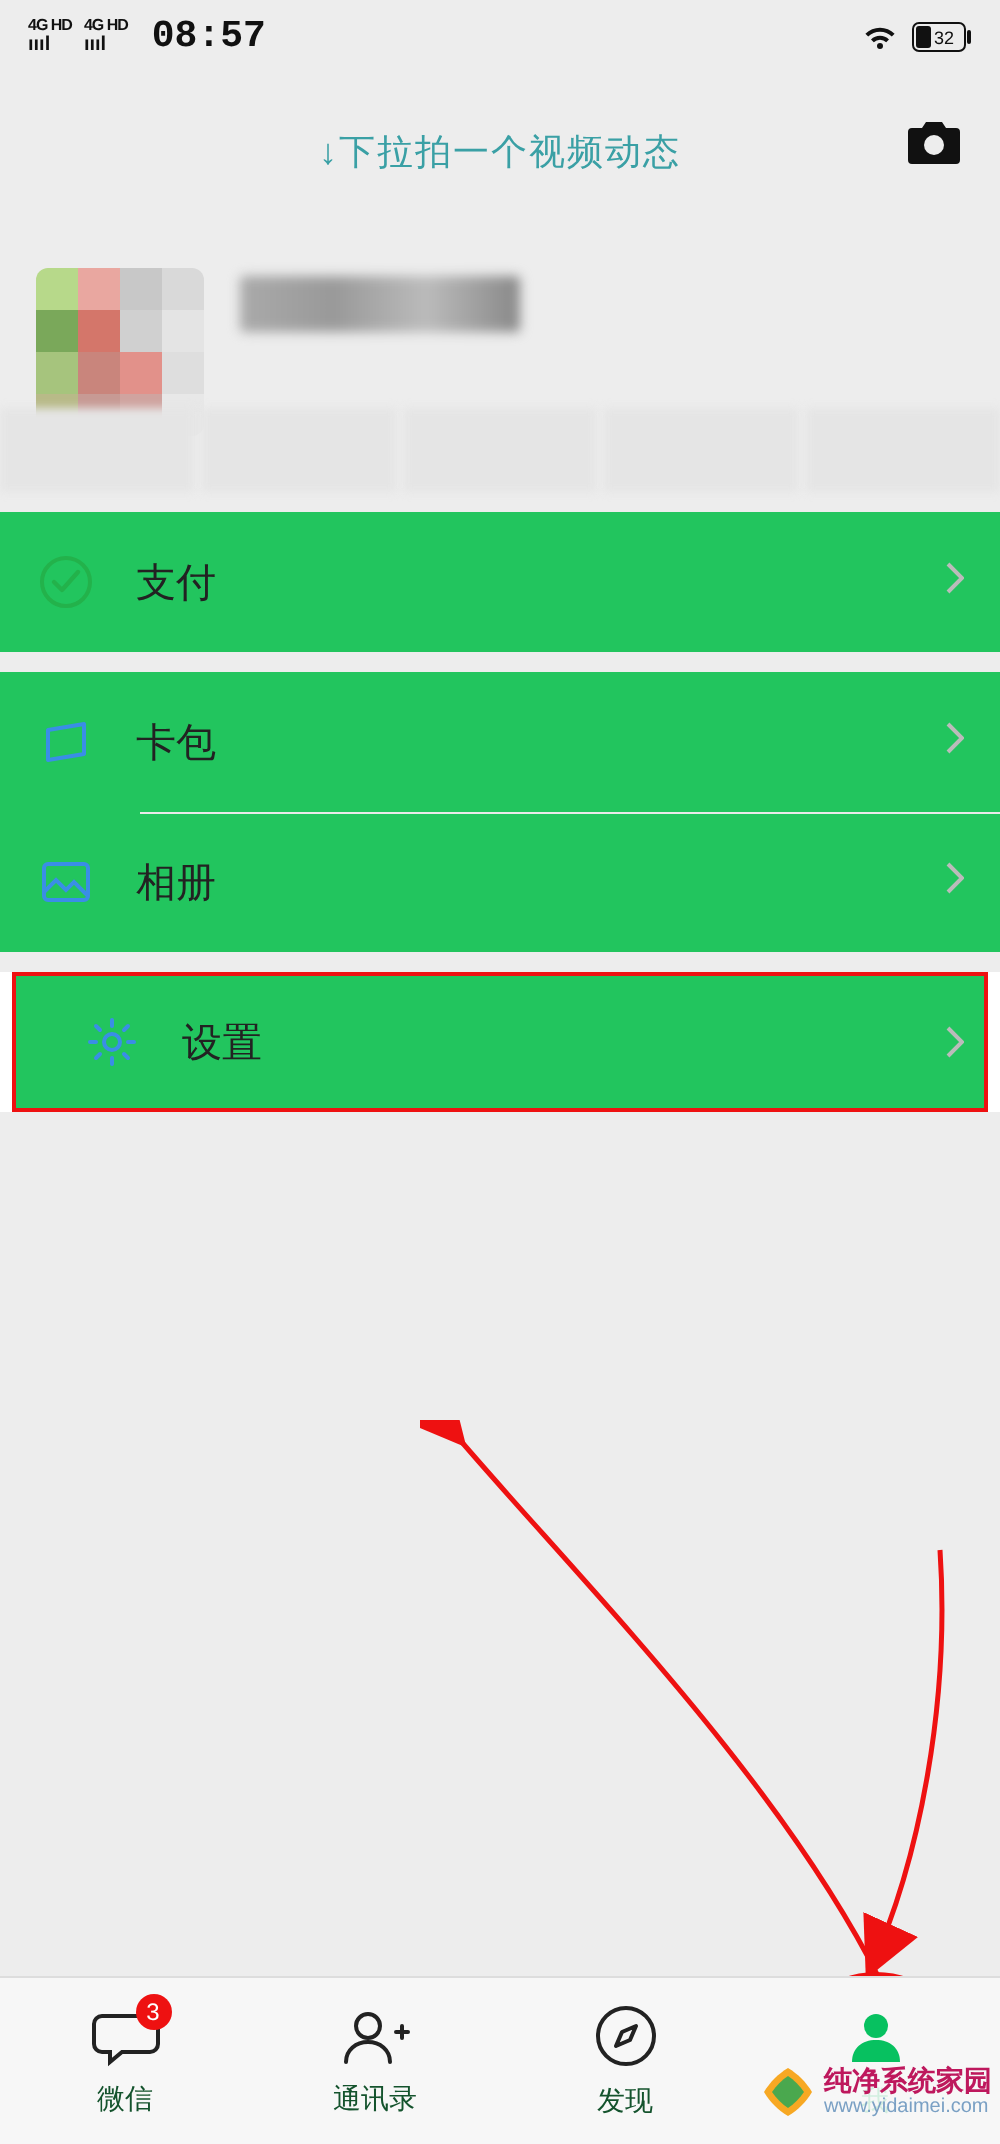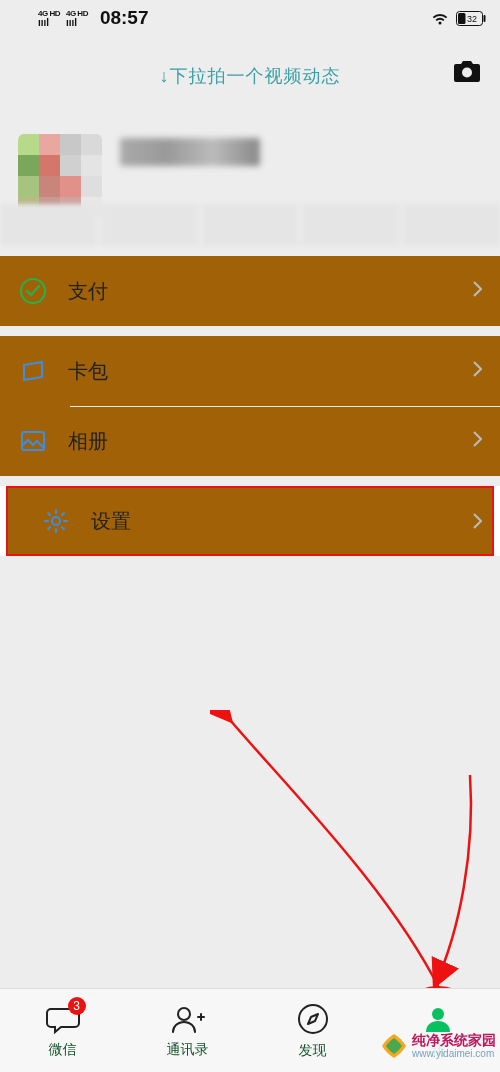--- a/index.html
+++ b/index.html
@@ -1,45 +1,45 @@
 <!DOCTYPE html>
 <html><head>
 <meta charset="utf-8">
 <style>
   * { margin: 0; padding: 0; box-sizing: border-box; }
   html, body { width: 500px; height: 1072px; font-family: -apple-system, "PingFang SC", sans-serif; }
   body { background: #ededed; position: relative; overflow: hidden; }
 
   
   .status-bar { height: 36px; display: flex; align-items: center; justify-content: space-between; padding: 0 14px; font-size: 14px; color: #111; }
-  .status-left { display: flex; align-items: center; gap: 6px; font-weight: 600; margin-left: 24px; }
+  .status-left { display: flex; align-items: center; gap: 6px; font-weight: 600; }
   .sig { font-size: 10px; line-height: 1; }
   .sig .hd { font-size: 8px; letter-spacing: -0.5px; }
-  .time { font-size: 19px; font-weight: 700; margin-left: 6px; }
+  .time { font-size: 19px; font-weight: 700; margin-left: 6px; font-family: Liberation Mono, monospace; }
   .status-right { display: flex; align-items: center; gap: 6px; }
   .wifi svg, .battery svg { display: block; }
   .batt-wrap { display:flex; align-items:center; gap:2px; }
 
   
   .top-hint { position: relative; height: 80px; display:flex; align-items:center; justify-content:center; }
   .hint-text { color: #3aa0a5; font-size: 18px; letter-spacing: 1px; }
   .camera-btn { position: absolute; right: 18px; top: 22px; }
 
   
   .profile { background: #ededed; padding: 18px 18px 28px; display:flex; align-items:flex-start; position:relative; }
   .avatar { width: 84px; height: 84px; border-radius: 6px; overflow:hidden; margin-right: 18px; }
   .avatar .pix { width:100%; height:100%; display:grid; grid-template-columns:repeat(4,1fr); grid-template-rows:repeat(4,1fr); }
   .avatar .pix div { }
   .name-blur { width: 140px; height: 28px; background: linear-gradient(90deg,#aaa,#999,#bbb,#888); filter: blur(3px); margin-top:4px; border-radius:2px; }
   .sub-blur { position:absolute; left:0; right:0; bottom:0; height:42px; display:flex; gap:4px; }
   .sub-blur div { flex:1; background:#e5e5e5; filter: blur(2px); }
 
   
   .section { margin-top: 10px; background: #fff; }
-  .menu-item { display:flex; align-items:center; height: 70px; padding: 0 18px; background:#a16207; position:relative;justify-content:center; }
+  .menu-item { display:flex; align-items:center; height: 70px; padding: 0 18px; background:#22c55e; position:relative;justify-content:center; }
   .menu-item + .menu-item::before { content:""; position:absolute; left:70px; right:0; top:0; height:1px; background:#eaeaea; }
   .menu-icon { width: 30px; height:30px; margin-right: 20px; display:flex; align-items:center; justify-content:center; }
   .menu-label { font-size: 20px; color:#222; flex:1; }
   .chev { color:#bbb; }
 
   .highlight-box { border: 2px solid #e11; margin: 6px 6px 0; }
   .section.settings .menu-item { height: 66px; padding-left: 33px; }
 
   
   .arrow-svg { position:absolute; pointer-events:none; }

